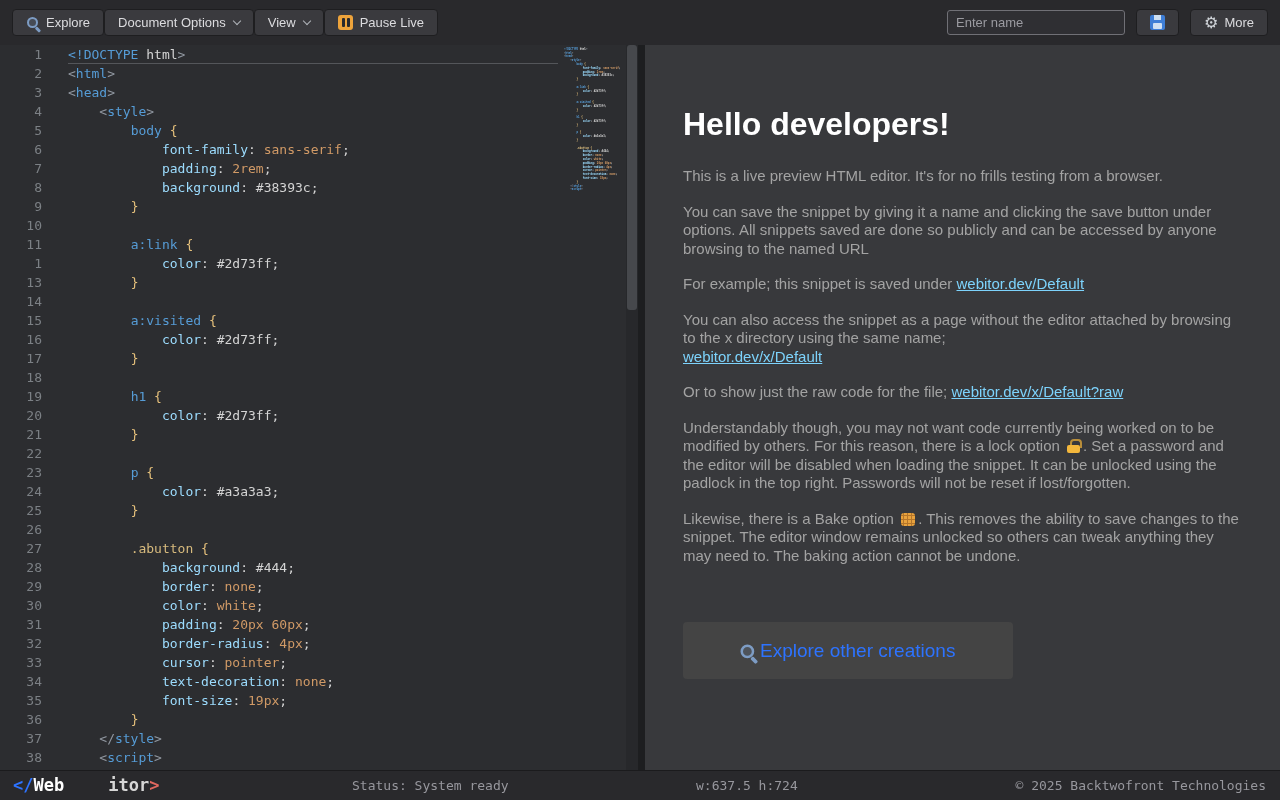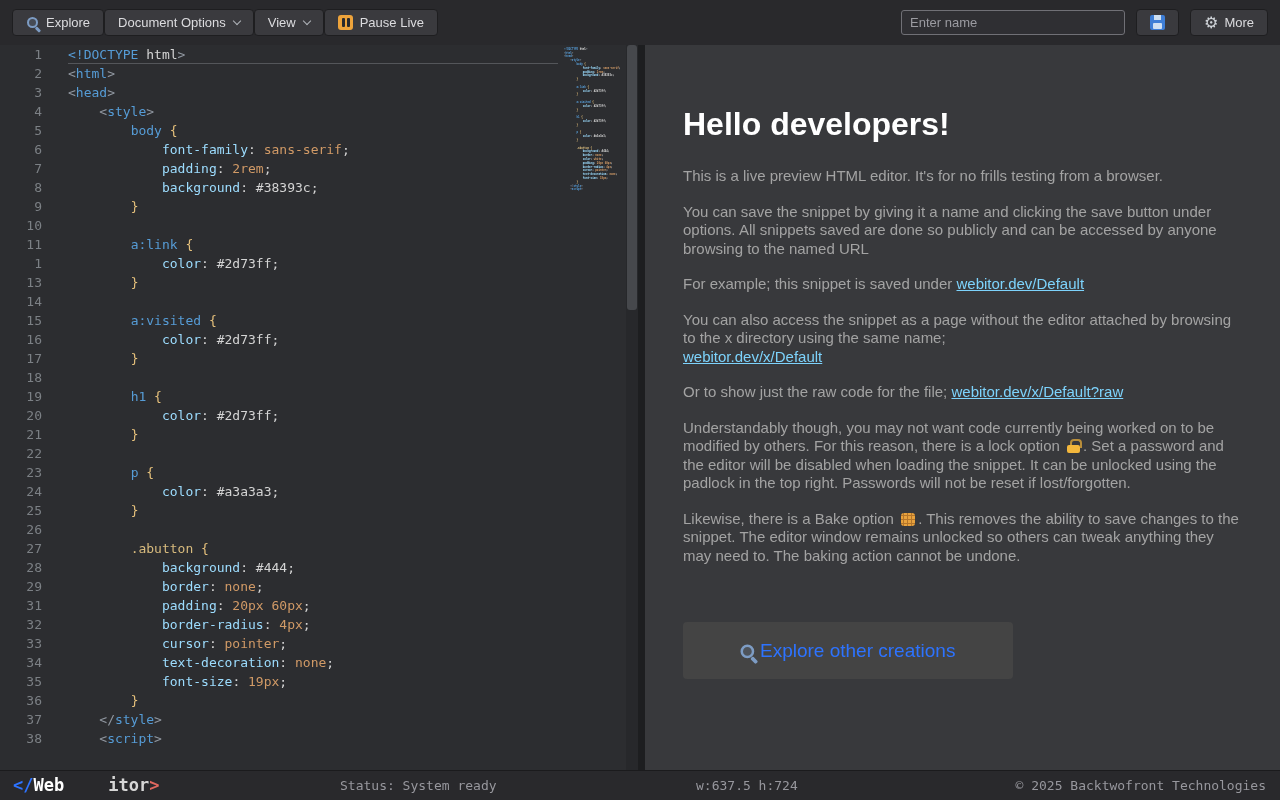--- a/index.html
+++ b/index.html
@@ -6,21 +6,21 @@
   html,body{width:1280px;height:800px;overflow:hidden}
   body{font-family:"Liberation Sans",sans-serif;background:#232326}
   .app{width:1280px;height:800px;display:flex;flex-direction:column}
 
   
   .toolbar{flex:0 0 45px;background:#29292c;display:flex;align-items:center;padding:0 12px}
   .tb-left{display:flex;align-items:center;}
   .tb-right{margin-left:auto;display:flex;align-items:center;gap:11px}
   .tb-btn{height:27px;background:#3a3a3e;border:1px solid #1e1e20;border-radius:4px;color:#dcdcdf;
           font-size:13px;display:inline-flex;align-items:center;padding:0 13px;cursor:pointer;white-space:pre}
-  .tb-input{width:224px;height:25px;background:#2f2f33;border:1px solid #707076;border-radius:3px;
+  .tb-input{width:178px;height:25px;background:#2f2f33;border:1px solid #707076;border-radius:3px;
             color:#ddd;font-size:13px;padding:0 8px;font-family:inherit}
   .tb-input::placeholder{color:#9b9ba1}
   .chev{display:inline-block;width:6px;height:6px;border-right:1.5px solid #b0b4ba;border-bottom:1.5px solid #b0b4ba;
         transform:rotate(45deg);margin-left:8px;margin-top:-4px}
 
   
   .i-mag{display:inline-block;width:14px;height:14px;position:relative;flex:0 0 auto}
   .i-mag::before{content:"";position:absolute;left:1px;top:1px;width:7px;height:7px;border:2px solid #7d9cc4;
                  border-radius:50%;background:rgba(125,156,196,.18)}
   .i-mag::after{content:"";position:absolute;left:10px;top:10px;width:6px;height:2.5px;background:#7d9cc4;
@@ -73,21 +73,21 @@
   .preview-paras p{color:#a3a3a3;font-size:15px;line-height:18.5px;margin:17px 0}
   .preview-paras a{color:#7dd3fc;text-decoration:underline;cursor:pointer}
   .abutton{display:inline-block;margin-top:40px;background:#444;color:#2d73ff;padding:19px 58px;
            border-radius:4px;font-size:19px;text-decoration:none;line-height:19px;cursor:pointer}
   .abutton .i-mag{transform:scale(1.25);margin-right:5px;vertical-align:-2px}
 
   
   .statusbar{flex:0 0 30px;background:#29292c;border-top:1px solid #1b1b1d;position:relative;
              font-family:"DejaVu Sans Mono",monospace;font-size:13px;color:#97979d}
   .sb-logo{position:absolute;left:13px;top:0;line-height:28px;font-size:17px;font-weight:bold}
-  .sb-status{position:absolute;left:340px;line-height:29px}
+  .sb-status{position:absolute;left:352px;line-height:29px}
   .sb-dims{position:absolute;left:696px;line-height:29px}
   .sb-copy{position:absolute;right:14px;line-height:29px}
 </style>
 </head>
 <body>
 
 <div class="app">
 
   <div class="toolbar">
     <div class="tb-left">
@@ -141,20 +141,21 @@
           <div class="code-row"><span class="ln">20</span><span class="lc"><span class="tok-w">            </span><span class="tok-pr">color</span><span class="tok-w">:</span><span class="tok-w"> #2d73ff</span><span class="tok-w">;</span></span></div>
           <div class="code-row"><span class="ln">21</span><span class="lc"><span class="tok-w">        </span><span class="tok-b">}</span></span></div>
           <div class="code-row"><span class="ln">22</span><span class="lc"></span></div>
           <div class="code-row"><span class="ln">23</span><span class="lc"><span class="tok-w">        </span><span class="tok-s">p</span><span class="tok-w"> </span><span class="tok-b">{</span></span></div>
           <div class="code-row"><span class="ln">24</span><span class="lc"><span class="tok-w">            </span><span class="tok-pr">color</span><span class="tok-w">:</span><span class="tok-w"> #a3a3a3</span><span class="tok-w">;</span></span></div>
           <div class="code-row"><span class="ln">25</span><span class="lc"><span class="tok-w">        </span><span class="tok-b">}</span></span></div>
           <div class="code-row"><span class="ln">26</span><span class="lc"></span></div>
           <div class="code-row"><span class="ln">27</span><span class="lc"><span class="tok-w">        </span><span class="tok-c">.abutton</span><span class="tok-w"> </span><span class="tok-b">{</span></span></div>
           <div class="code-row"><span class="ln">28</span><span class="lc"><span class="tok-w">            </span><span class="tok-pr">background</span><span class="tok-w">:</span><span class="tok-w"> #444</span><span class="tok-w">;</span></span></div>
           <div class="code-row"><span class="ln">29</span><span class="lc"><span class="tok-w">            </span><span class="tok-pr">border</span><span class="tok-w">:</span><span class="tok-v"> none</span><span class="tok-w">;</span></span></div>
+          <div class="code-row"><span class="ln">30</span><span class="lc"><span class="tok-w">            </span><span class="tok-pr">color</span><span class="tok-w">:</span><span class="tok-v"> white</span><span class="tok-w">;</span></span></div>
           <div class="code-row"><span class="ln">31</span><span class="lc"><span class="tok-w">            </span><span class="tok-pr">padding</span><span class="tok-w">:</span><span class="tok-v"> 20px 60px</span><span class="tok-w">;</span></span></div>
           <div class="code-row"><span class="ln">32</span><span class="lc"><span class="tok-w">            </span><span class="tok-pr">border-radius</span><span class="tok-w">:</span><span class="tok-v"> 4px</span><span class="tok-w">;</span></span></div>
           <div class="code-row"><span class="ln">33</span><span class="lc"><span class="tok-w">            </span><span class="tok-pr">cursor</span><span class="tok-w">:</span><span class="tok-v"> pointer</span><span class="tok-w">;</span></span></div>
           <div class="code-row"><span class="ln">34</span><span class="lc"><span class="tok-w">            </span><span class="tok-pr">text-decoration</span><span class="tok-w">:</span><span class="tok-v"> none</span><span class="tok-w">;</span></span></div>
           <div class="code-row"><span class="ln">35</span><span class="lc"><span class="tok-w">            </span><span class="tok-pr">font-size</span><span class="tok-w">:</span><span class="tok-v"> 19px</span><span class="tok-w">;</span></span></div>
           <div class="code-row"><span class="ln">36</span><span class="lc"><span class="tok-w">        </span><span class="tok-b">}</span></span></div>
           <div class="code-row"><span class="ln">37</span><span class="lc"><span class="tok-p">    &lt;/</span><span class="tok-t">style</span><span class="tok-p">&gt;</span></span></div>
           <div class="code-row"><span class="ln">38</span><span class="lc"><span class="tok-p">    &lt;</span><span class="tok-t">script</span><span class="tok-p">&gt;</span></span></div>
         </div>
       <div class="active-underline"></div>

